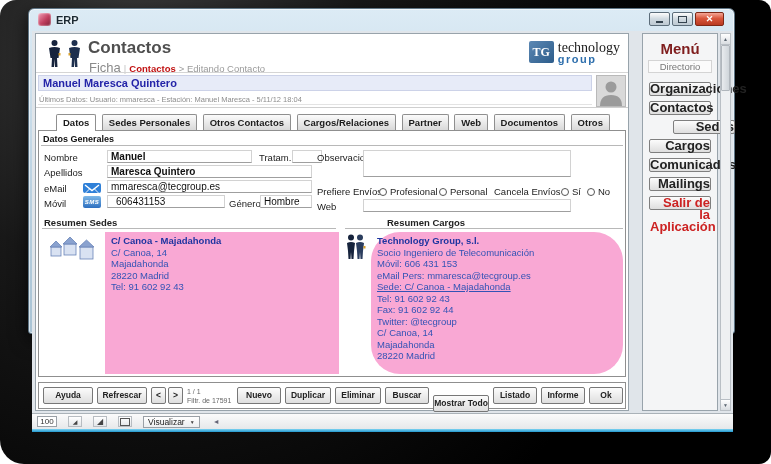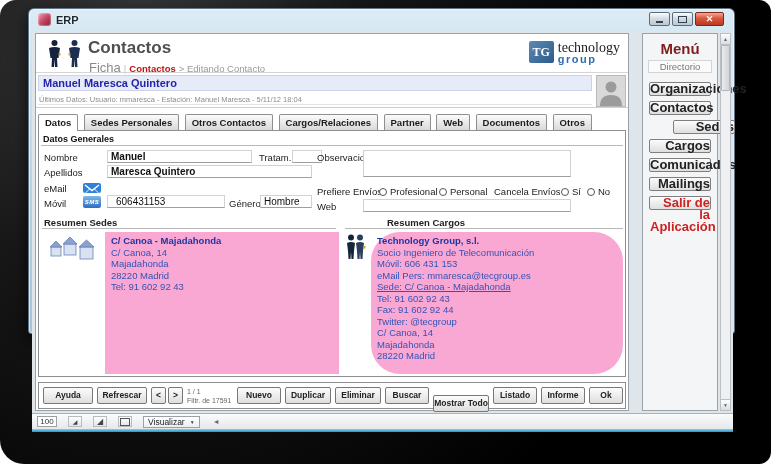--- a/index.html
+++ b/index.html
@@ -43,21 +43,21 @@
   .logo-l2{font-size:11px;font-weight:700;color:#2e6fad;letter-spacing:1.5px;line-height:11px;}
   .hdr-rule{position:absolute;left:0;top:38px;width:100%;height:1px;background:#d5d5d5;}
   .name-bar{position:absolute;left:2px;top:41px;width:554px;height:16px;box-sizing:border-box;
     background:#e7ebf8;border:1px solid #ccd2e8;font-size:11px;font-weight:700;color:#2424a8;
     line-height:14px;padding-left:4px;}
   .avatar{position:absolute;left:560px;top:41px;width:30px;height:32px;box-sizing:border-box;border:1px solid #b9b9b9;overflow:hidden;}
   .record-meta{position:absolute;left:3px;top:61px;font-size:7.5px;color:#8d8d8d;}
   .meta-rule{position:absolute;left:2px;top:70px;width:554px;height:1px;background:#e3e3e3;}
   .panel-rule{position:absolute;left:0;top:73px;width:100%;height:1px;background:#cfcfcf;}
   
-  .tab-bar{position:absolute;left:2px;top:80px;z-index:3;white-space:nowrap;}
+  .tab-bar{position:absolute;left:20px;top:80px;z-index:3;white-space:nowrap;}
   .tab{display:inline-block;vertical-align:top;box-sizing:border-box;height:16px;line-height:15px;
     padding:0 6px;border:1px solid #8f8f8f;border-bottom:none;border-radius:2px 2px 0 0;
     background:linear-gradient(#fbfbfb,#d9d9d9);font-size:9.5px;font-weight:700;color:#1c1c1c;margin-right:1px;}
   .tab.active{height:17px;background:#fff;}
   .tab-body{position:absolute;left:2px;top:96px;width:588px;height:247px;box-sizing:border-box;
     border:1px solid #8f8f8f;background:#fff;z-index:2;}
   .section-label{position:absolute;left:4px;top:3px;font-size:9px;font-weight:700;color:#111;}
   .section-rule{position:absolute;height:1px;background:#b8b8b8;}
   .flabel{position:absolute;font-size:9.5px;color:#222;}
   .ffield{position:absolute;box-sizing:border-box;height:13px;border:1px solid #d2d2d2;border-bottom-color:#9f9f9f;
@@ -206,20 +206,21 @@
           <input class="ffield bold" style="left: 68px; top: 34px; width: 205px;" value="Maresca Quintero">
 
           <div class="flabel" style="left:5px;top:52px;">eMail</div>
           <div class="icon-badge" style="left:44px;top:50px;">
             <svg width="18" height="12" viewBox="0 0 18 12">
               <rect width="18" height="12" rx="2" fill="#2f80d8"></rect>
               <polyline points="2,2 9,7.5 16,2" fill="none" stroke="#fff" stroke-width="1.4"></polyline>
               <path d="M2 10.5 L6.5 6 M16 10.5 L11.5 6" stroke="#fff" stroke-width="0.9"></path>
             </svg>
           </div>
+          <input class="ffield" style="left: 68px; top: 49px; width: 205px;" value="mmaresca@tecgroup.es">
 
           <div class="flabel" style="left:5px;top:67px;">Móvil</div>
           <div class="icon-badge sms-badge" style="left:44px;top:65px;">SMS</div>
           <input class="ffield" style="left: 68px; top: 64px; width: 118px; padding-left: 8px;" value="606431153">
           <div class="flabel" style="left:190px;top:67px;">Género</div>
           <input class="ffield" style="left: 221px; top: 64px; width: 52px;" value="Hombre">
 
           <div class="flabel" style="left:278px;top:21px;">Observaciones</div>
           <textarea class="ffield" style="left: 324px; top: 19px; width: 208px; height: 27px; resize: none;"></textarea>
 

